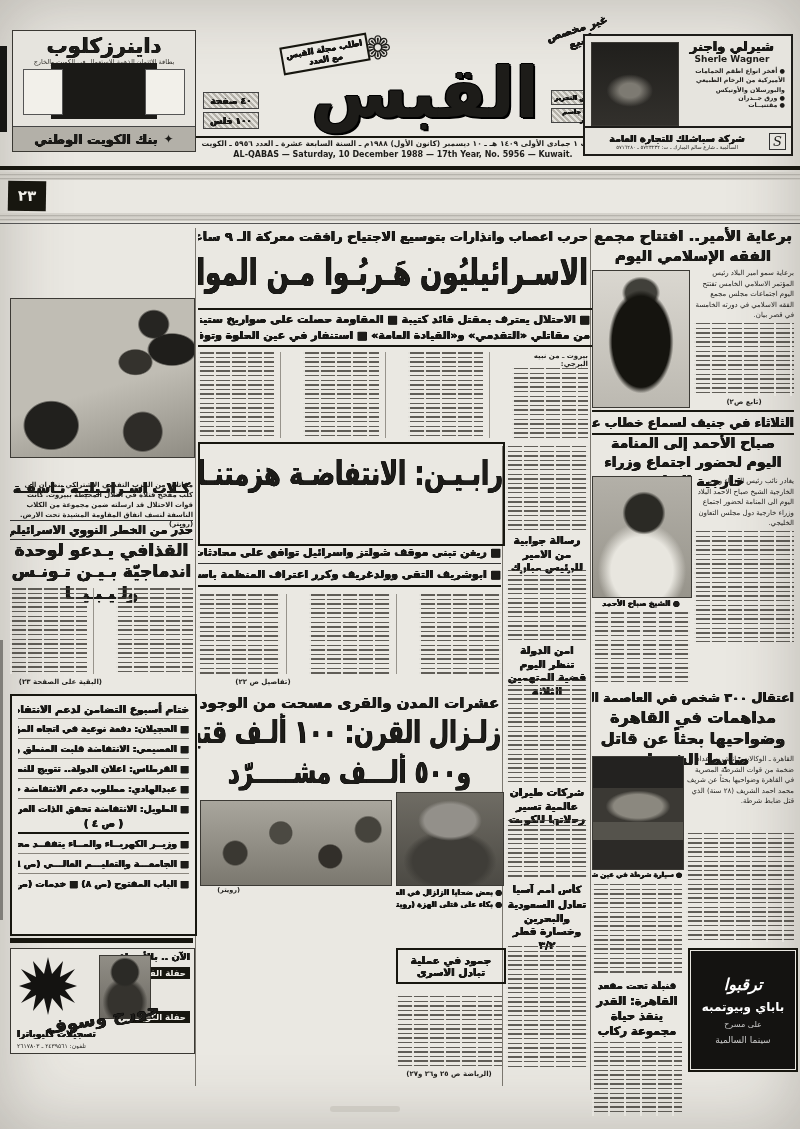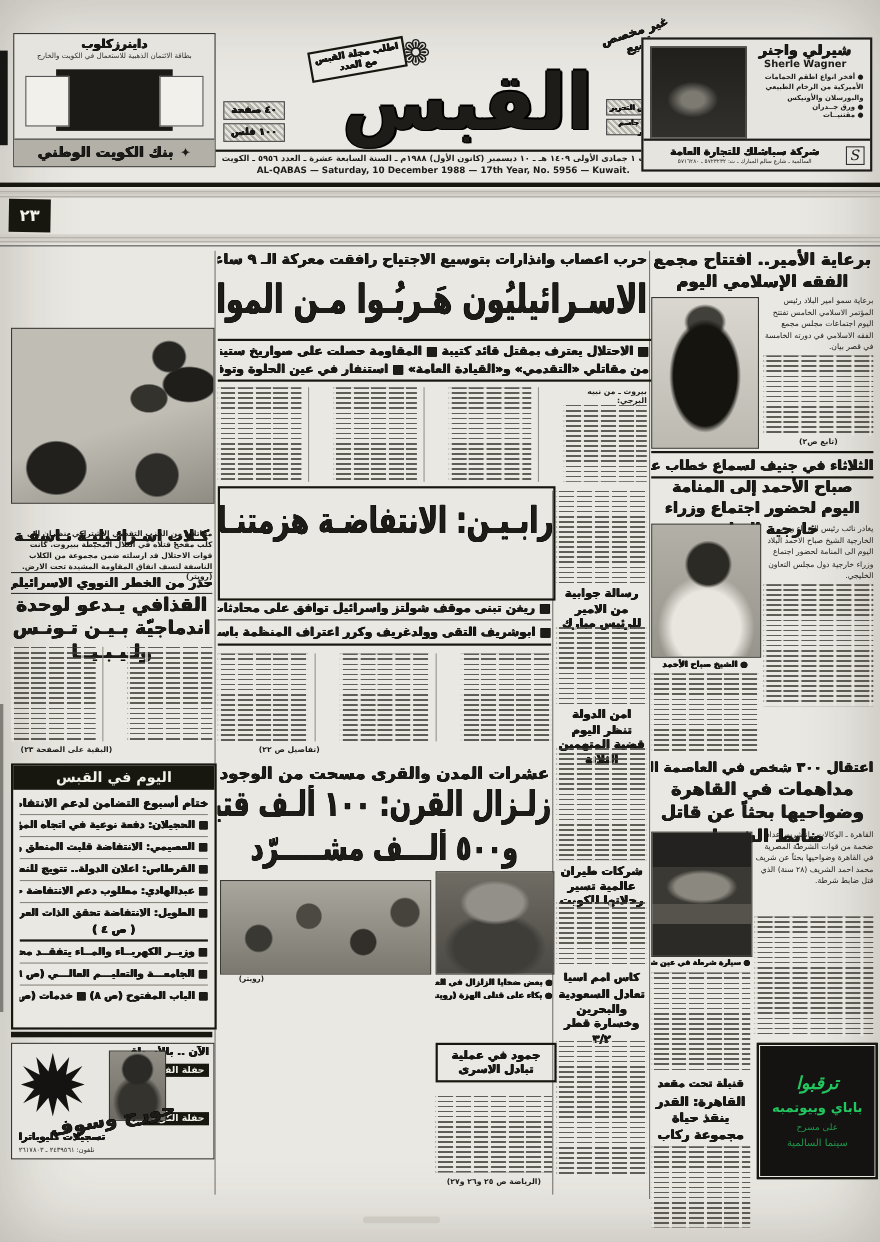--- a/index.html
+++ b/index.html
@@ -65,21 +65,21 @@
 </style>
 </head>
 <body>
 
 <div class="page">
 
   <div class="abs" style="left:0;top:46px;width:7px;height:86px;background:#161614;"></div>
   <div class="abs" style="left:0;top:640px;width:3px;height:280px;background:#3c3a36;opacity:.55;"></div>
 
   <div class="abs" style="right:604px;top:30px;width:182px;height:120px;border:1px solid #3a3833;background:#e6e4de;">
-    <div class="ctr ink" style="font-size:11px;padding-top:3px;">داينرزكلوب</div>
+    <div class="ctr ink" style="font-size:21px;padding-top:3px;">داينرزكلوب</div>
     <div class="ctr" style="font-size:6.5px;color:#33312c;">بطاقة الائتمان الذهبية للاستعمال في الكويت والخارج</div>
     <div class="abs" style="left:10px;right:10px;top:32px;height:56px;">
       <div class="abs" style="left:28px;right:28px;top:0;height:56px;background:#1b1a17;"></div>
       <div class="abs" style="left:0;top:6px;width:38px;height:44px;background:#f2f0ea;border:1px solid #555;"></div>
       <div class="abs" style="right:0;top:6px;width:38px;height:44px;background:#f2f0ea;border:1px solid #555;"></div>
     </div>
     <div class="abs" style="left:0;right:0;bottom:0;height:24px;background:#b3b0a8;border-top:1px solid #444;display:flex;align-items:center;justify-content:center;gap:6px;">
       <span style="font-size:12px;">✦</span>
       <span class="ink" style="font-size:13px;">بنك الكويت الوطني</span>
     </div>
@@ -222,21 +222,21 @@
   <div class="abs photo ph-police" style="left:592px;top:756px;width:90px;height:112px;"></div>
   <div class="abs ink ctr nw" style="left:592px;top:871px;width:90px;font-size:6.8px;">● سيارة شرطة في عين شمس (رويتر)</div>
   <div class="abs sim" style="left:592px;top:884px;width:90px;height:92px;"></div>
   <div class="abs ink ctr nw" style="left:592px;top:980px;width:90px;font-size:10px;">قنبلة تحت مقعد</div>
   <div class="abs ink ctr" style="left:592px;top:994px;width:90px;font-size:11.5px;line-height:1.3;">القاهرة: القدر ينقذ حياة مجموعة ركاب</div>
   <div class="abs sim" style="left:592px;top:1042px;width:90px;height:74px;"></div>
   <div class="abs" style="left:686px;top:754px;width:108px;height:188px;display:flex;flex-direction:column;gap:24px;">
     <span class="lead7">القاهرة ـ الوكالات ـ انتشرت اعداد ضخمة من قوات الشرطة المصرية في القاهرة وضواحيها بحثاً عن شريف محمد احمد الشريف (٢٨ سنة) الذي قتل ضابط شرطة.</span>
     <div class="sim" style="flex:1;"></div>
   </div>
-  <div class="abs" style="left:688px;top:948px;width:106px;height:120px;background:#141311;border:2px solid #17160f;box-shadow:0 0 0 1px #eae8e2 inset;display:flex;flex-direction:column;align-items:center;justify-content:center;gap:6px;color:#22c55e;">
+  <div class="abs" style="left:688px;top:948px;width:106px;height:120px;background:#141311;border:2px solid #17160f;box-shadow:0 0 0 1px #eae8e2 inset;display:flex;flex-direction:column;align-items:center;justify-content:center;gap:6px;color:#ffffff;">
     <span class="ink" style="font-size:16px;font-style:italic;text-shadow:none;">ترقبوا</span>
     <span style="font-size:12px;font-weight:bold;">باباي وبيوتمبه</span>
     <span style="font-size:8px;opacity:.75;">على مسرح</span>
     <span style="font-size:9px;opacity:.75;">سينما السالمية</span>
   </div>
 
   <div class="abs photo ph-dogs" style="left:10px;top:298px;width:183px;height:158px;"></div>
   <div class="abs ink ctr nw" style="left:10px;top:480px;width:183px;font-size:14px;text-align:center;">كـلاب اسـرائـيليـة نـاسفـة</div>
   <div class="abs" style="left:10px;top:481px;width:183px;font-size:6.8px;font-weight:bold;line-height:1.45;text-align:right;">مقاتلان من الحزب التقدمي الاشتراكي ينظران الى كلب مفخخ قتلاه في التلال المحيطة ببيروت. كانت قوات الاحتلال قد ارسلته ضمن مجموعة من الكلاب الناسفة لنسف انفاق المقاومة المشيدة تحت الارض. (رويتر)</div>
   <div class="abs ink ctr" style="left:10px;top:540px;width:183px;font-size:17px;line-height:1.25;">القذافي يـدعو لوحدة اندماجيّة بـيـن تـونـس ولـيـبـيــا</div>
@@ -245,23 +245,20 @@
     <div class="col">
         <div class="sim"></div>
       </div>
     <div class="col">
         <div class="sim"></div>
       </div>
   </div>
   <div class="abs tinyb" style="left:12px;top:678px;width:90px;">(البقية على الصفحة ٢٣)</div>
 
   <div class="abs boxed" style="left:10px;top:694px;width:183px;height:238px;background:#eae8e2;">
-    <div style="background:#17160f;height:22px;display:flex;align-items:center;justify-content:center;">
-      <span style="color:#f2f0ea;font-size:13px;font-weight:bold;">اليوم في القبس</span>
-    </div>
     <div style="padding:4px 6px;">
       <div class="ink nw" style="font-size:10.5px;border-bottom:1px solid #8a867e;padding:3px 0;">ختام أسبوع التضامن لدعم الانتفاضة..</div>
       <div class="ink nw" style="font-size:9.3px;border-bottom:1px solid #8a867e;padding:4px 0;">■ الحجيلان: دفعة نوعية في اتجاه المؤتمر الدولي</div>
       <div class="ink nw" style="font-size:9.3px;border-bottom:1px solid #8a867e;padding:4px 0;">■ العصيمي: الانتفاضة قلبت المنطق والمنطقة..</div>
       <div class="ink nw" style="font-size:9.3px;border-bottom:1px solid #8a867e;padding:4px 0;">■ القرطاس: اعلان الدولة.. تتويج للنضال الفلسطيني</div>
       <div class="ink nw" style="font-size:9.3px;border-bottom:1px solid #8a867e;padding:4px 0;">■ عبدالهادي: مطلوب دعم الانتفاضة حتى تستمر</div>
       <div class="ink nw" style="font-size:9.3px;padding:4px 0;">■ الطويل: الانتفاضة تحقق الذات العربية المفقودة</div>
       <div class="ink ctr" style="font-size:10px;border-bottom:2px solid #17160f;padding-bottom:3px;">( ص ٤ )</div>
       <div class="ink nw" style="font-size:9.3px;border-bottom:1px solid #8a867e;padding:4px 0;">■ وزيــر الكهربــاء والمــاء يتفقــد محطــة الــزور الجنوبيـــة (ص ٢)</div>
       <div class="ink nw" style="font-size:9.3px;border-bottom:1px solid #8a867e;padding:4px 0;">■ الجامعـــة والتعليـــم العالـــي (ص ٦)</div>

